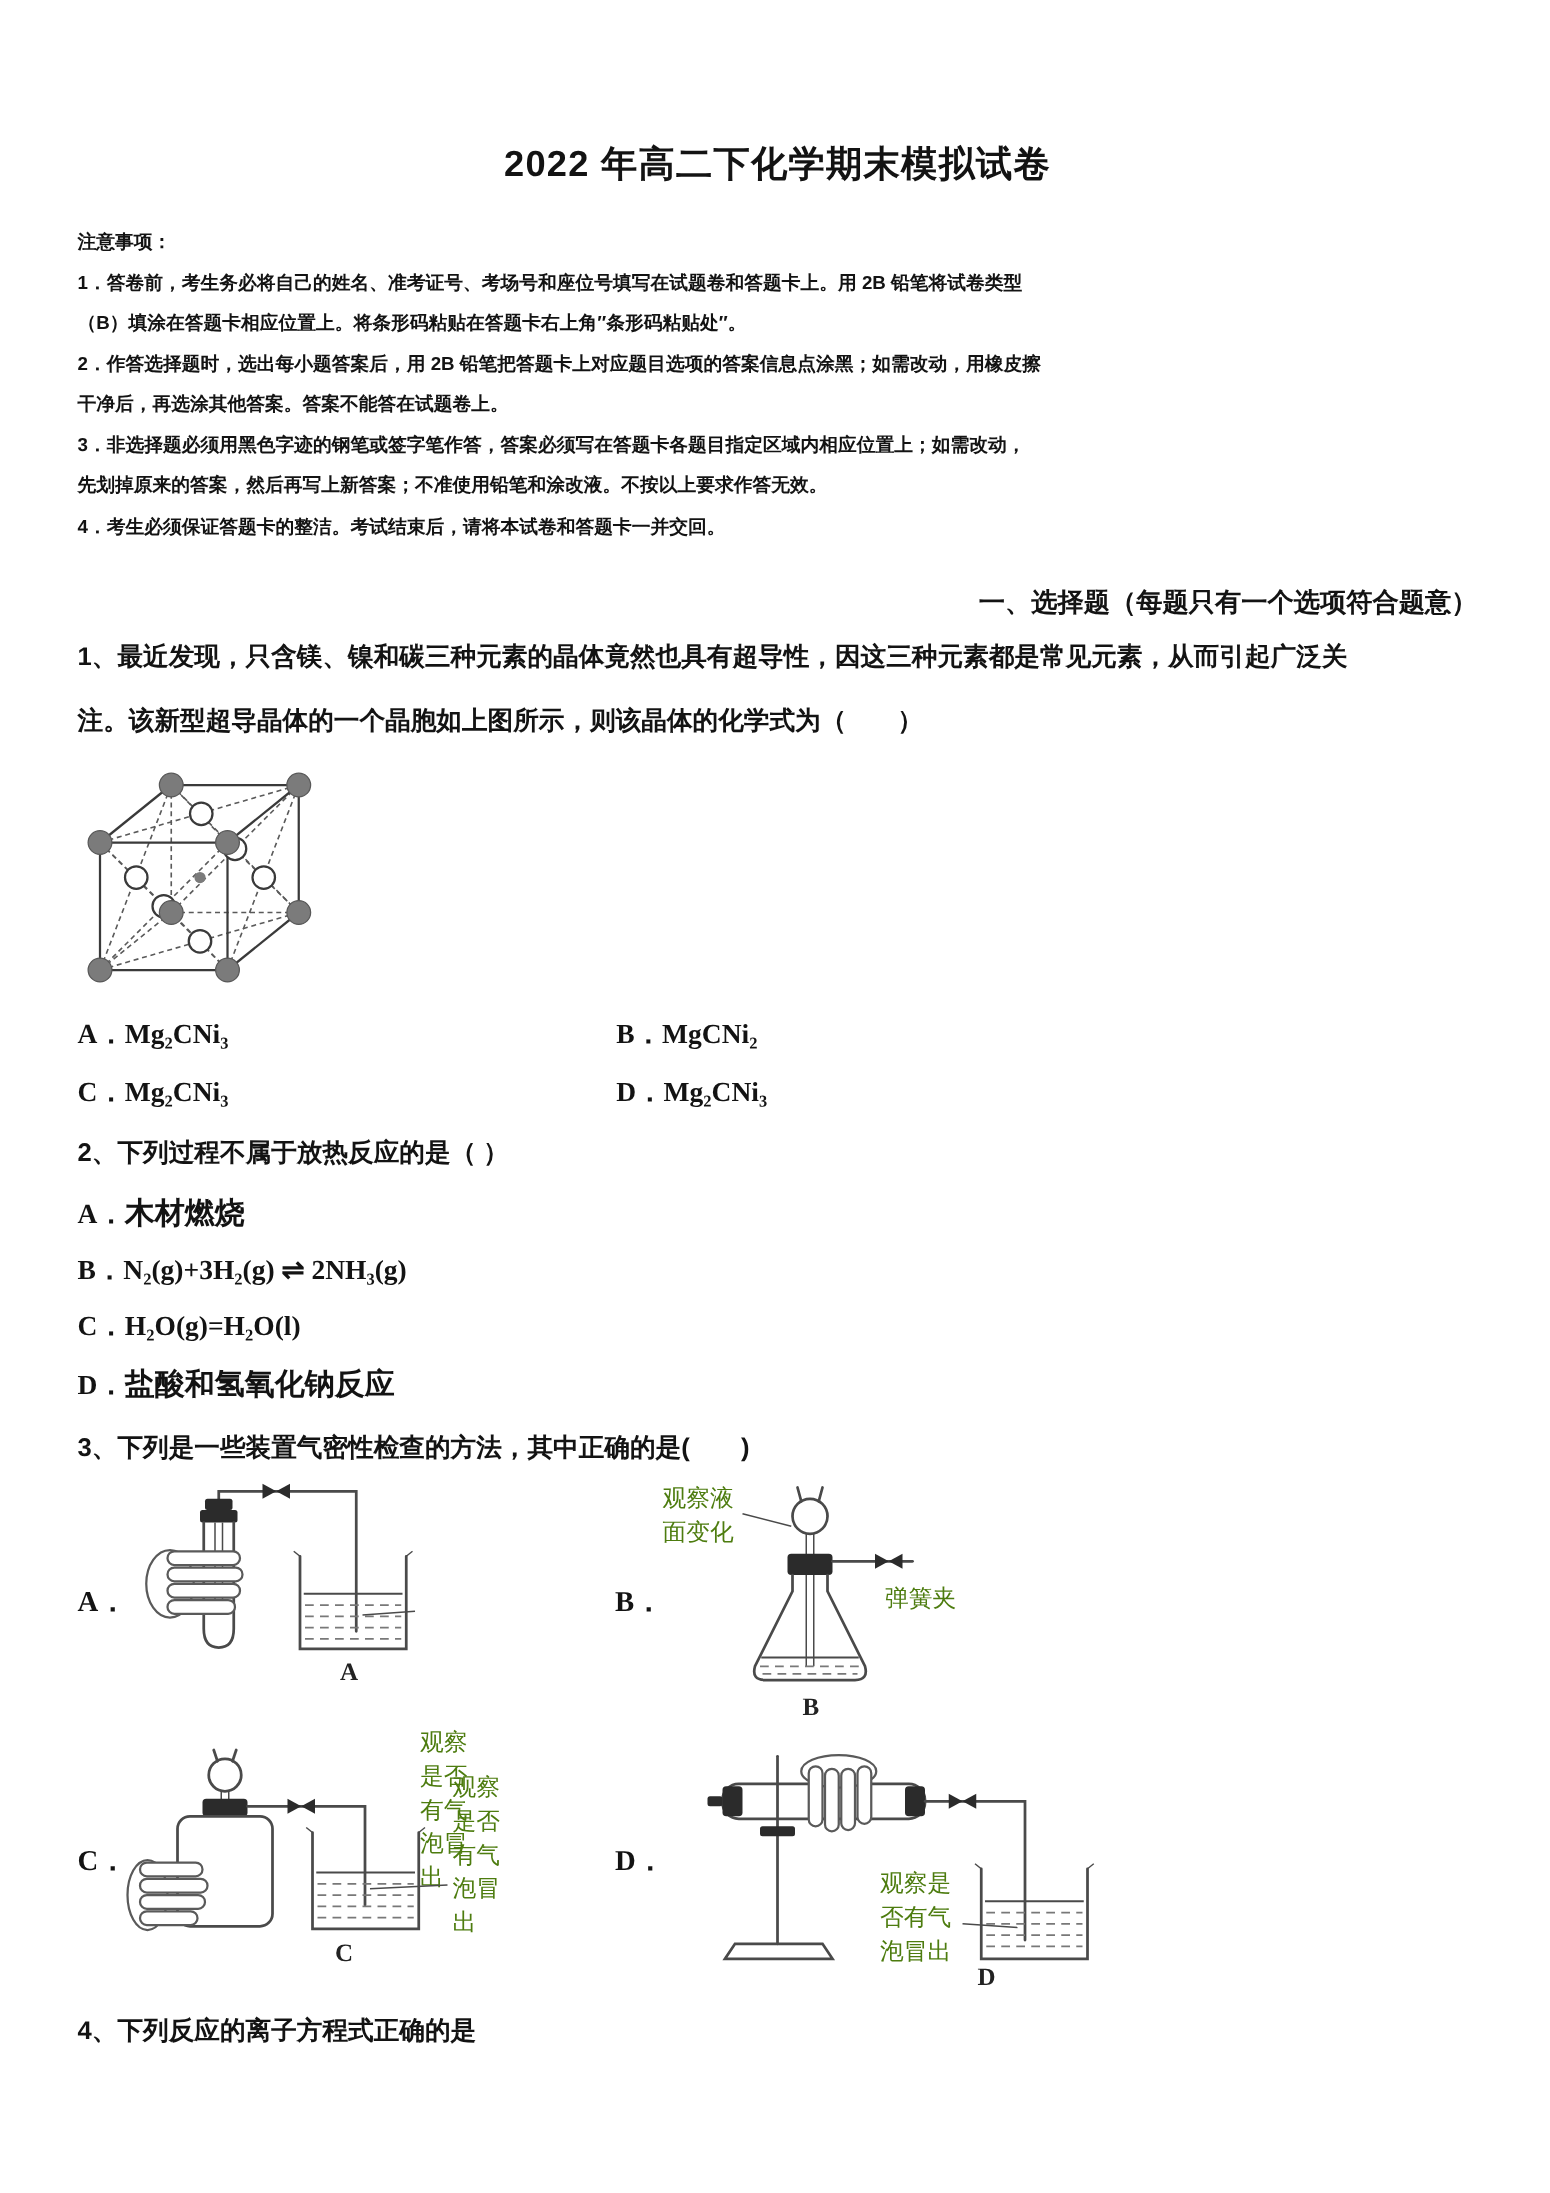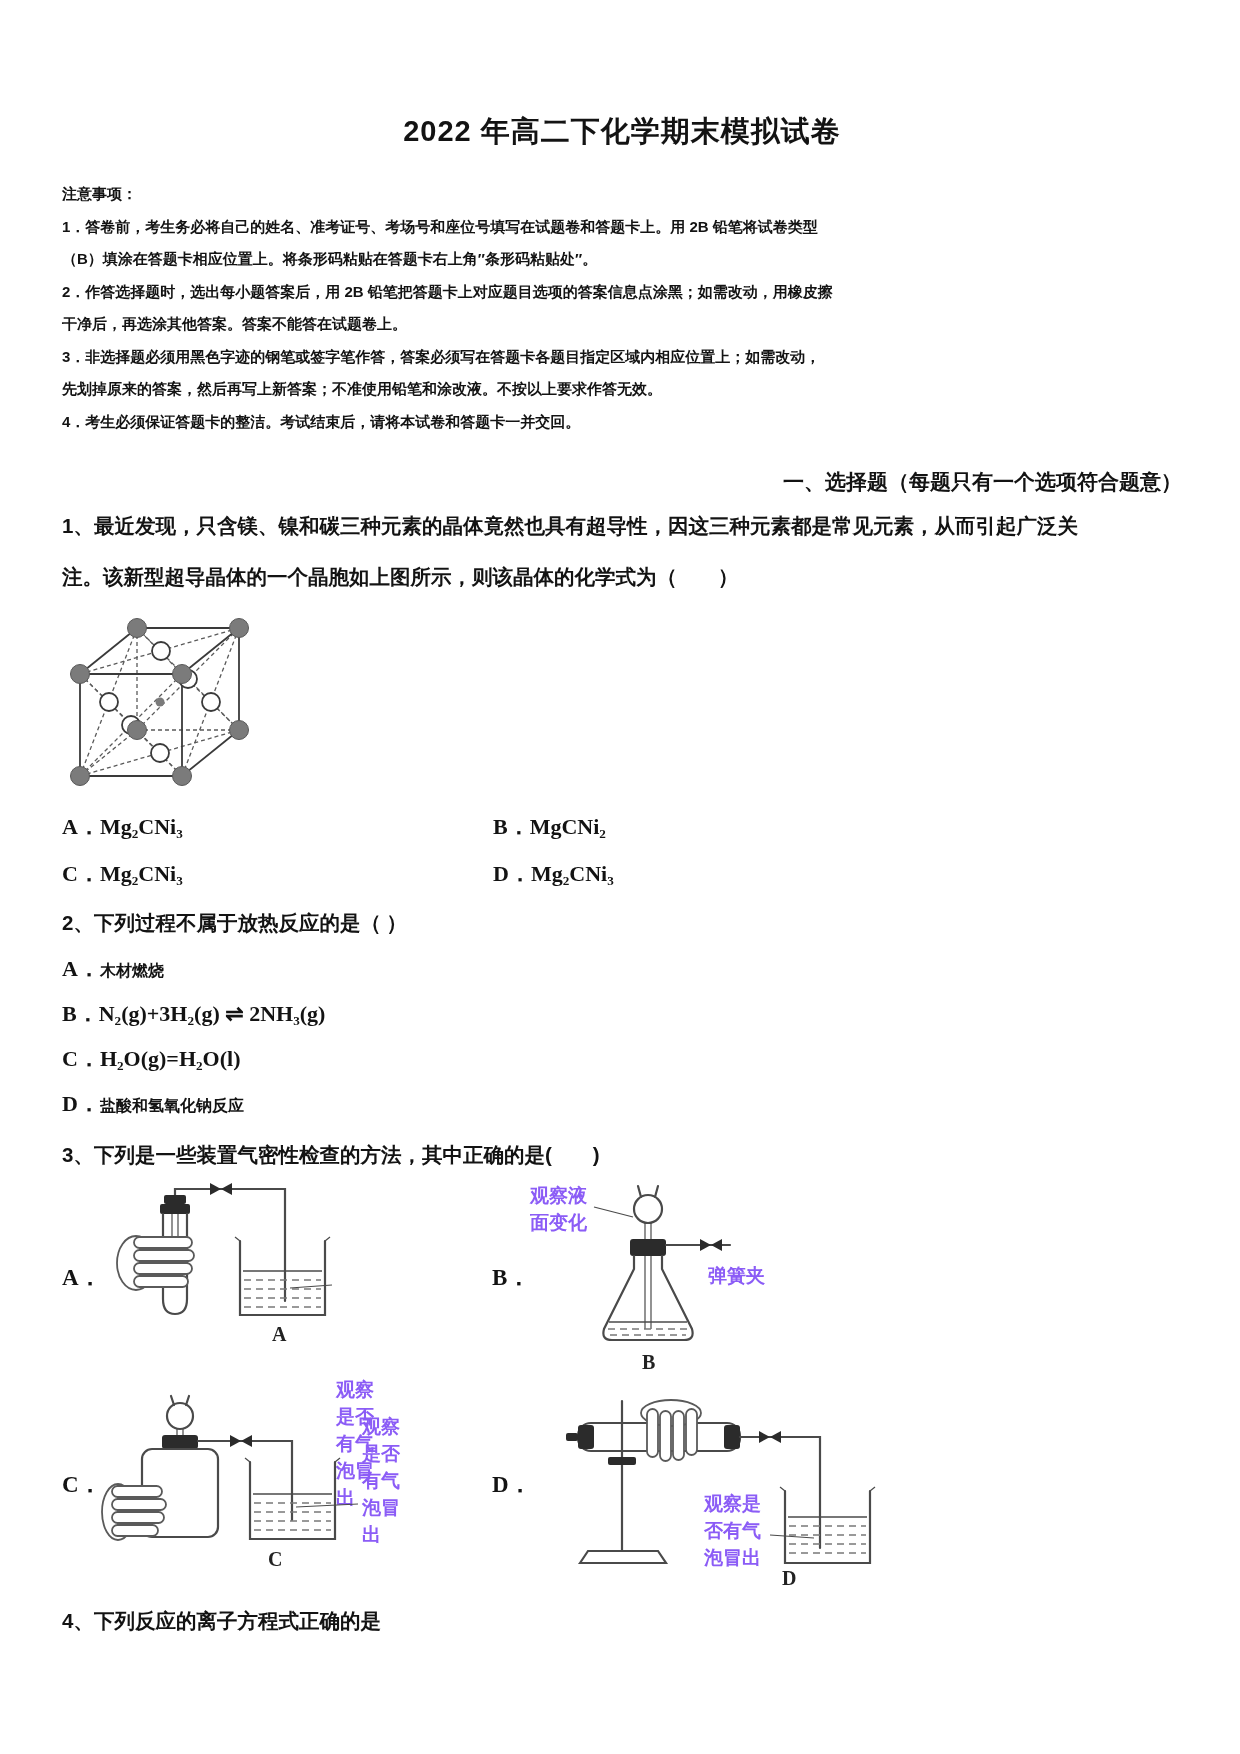--- a/index.html
+++ b/index.html
@@ -39,31 +39,31 @@
     row-gap:17px; margin-top:20px;
   }
   .opt, .opt-label, .formula {
     font-family:"Liberation Serif", serif; font-weight:700; font-size:22px;
   }
   .opt { display:flex; align-items:baseline; }
 
   
   .q2-opt { margin-top:15px; display:flex; align-items:baseline; }
   .q2-opt .cn { font-family:"Liberation Sans", sans-serif;
-                font-weight:600; font-size:16px; }
+                font-weight:600; font-size:24px; }
 
   
   .apparatus-row { display:flex; margin-top:8px; }
   .app-cell { display:flex; align-items:center; }
   .cell-1 { width:430px; }
   .app-letter { width:38px; font-family:"Liberation Serif", serif;
                 font-weight:700; font-size:23px; flex:0 0 38px; }
   .app-fig { position:relative; }
-  .app-note { position:absolute; font-weight:700; font-size:19px;
-              line-height:1.42; color:#8b5cf6; }
+  .app-note { position:absolute; font-weight:400; font-size:19px;
+              line-height:1.42; color:#4d7c0f; }
   .app-caption { position:absolute; font-family:"Liberation Serif", serif;
                  font-weight:700; font-size:20px; color:#222; }
 
   svg .glass   { stroke:#4a4a4a; stroke-width:2.2; fill:none; stroke-linecap:round; }
   svg .thin    { stroke:#4a4a4a; stroke-width:1.2; fill:none; }
   svg .water   { stroke:#787878; stroke-width:1.4; stroke-dasharray:7 5; fill:none; }
   svg .wtop    { stroke:#4a4a4a; stroke-width:1.6; fill:none; }
   svg .dark    { fill:#2b2b2b; stroke:none; }
   svg .hand    { stroke:#5a5a5a; stroke-width:1.8; fill:#ffffff; }
   svg .cellE   { stroke:#3a3a3a; stroke-width:1.8; fill:none; }

